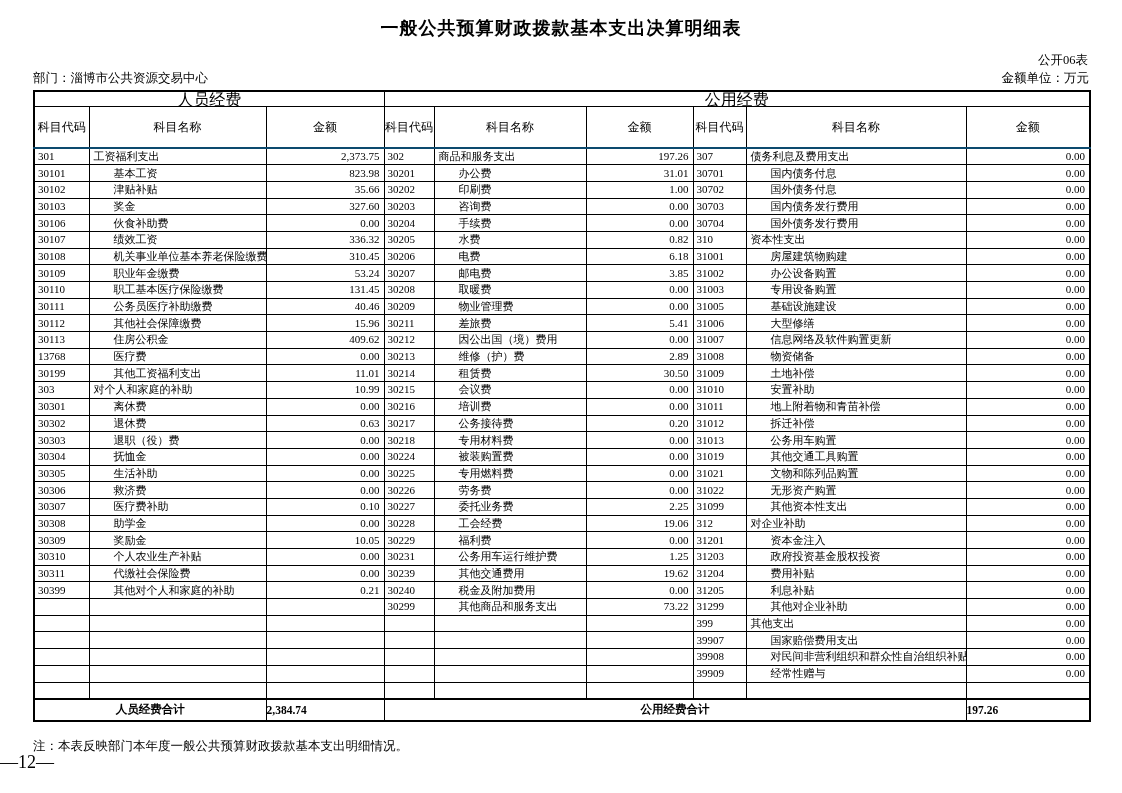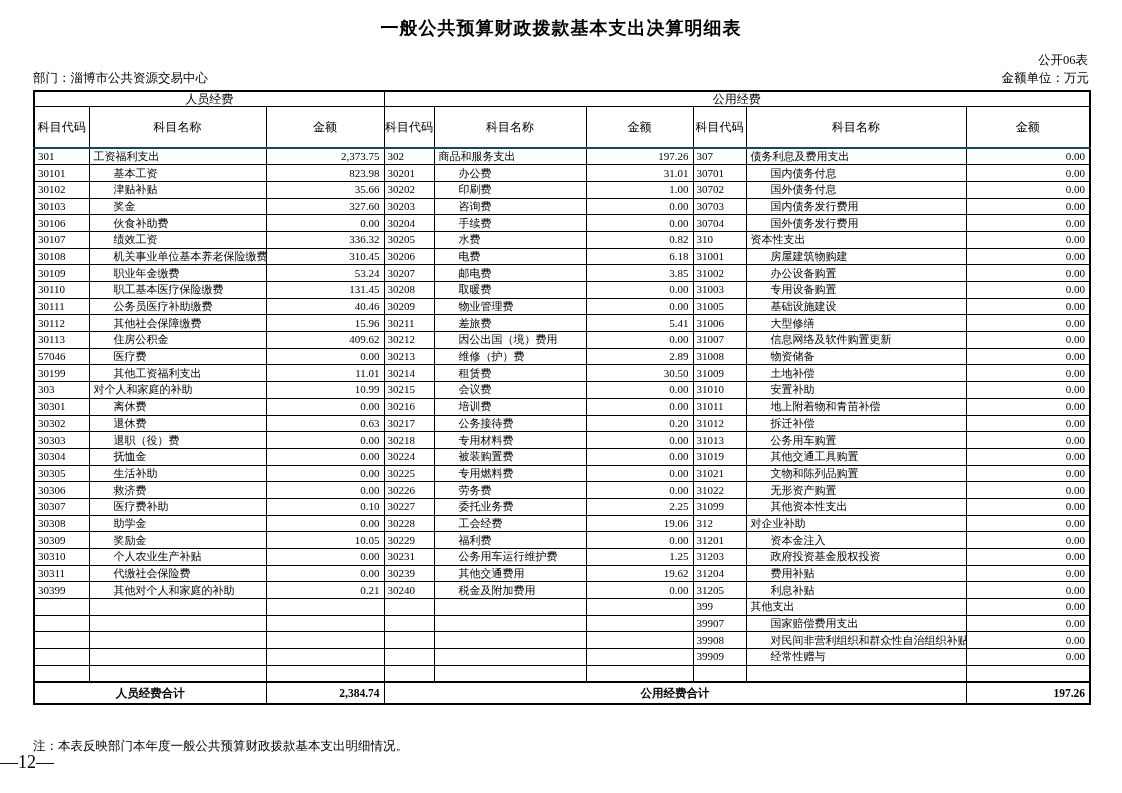--- a/index.html
+++ b/index.html
@@ -19,33 +19,33 @@
   }
   table.main{
     position:absolute;top:90px;left:33px;width:1056px;
     border-collapse:collapse;table-layout:fixed;
     border:2px solid #000;
   }
   th,td{
     border:1px solid #000;padding:0;font-weight:normal;
     overflow:hidden;white-space:nowrap;
   }
-  tr.group-row th{height:14px;font-size:12px;line-height:13px;text-align:center;}
+  tr.group-row th{height:14px;font-size:16px;line-height:13px;text-align:center;}
   tr.head-row th{height:40px;font-size:12px;text-align:center;vertical-align:middle;border-bottom:2px solid #0c4a6e;}
   tbody tr{height:16.7px;}
   tbody td{font-size:11px;line-height:13px;vertical-align:middle;}
   td.code{text-align:left;padding-left:3px;}
   td.name{text-align:left;padding-left:4px;}
   td.name.indent{padding-left:24px;}
   td.amt{text-align:right;padding-right:4px;}
   tr.total-row td{
     height:20px;font-size:11.5px;border-top:2px solid #000;vertical-align:middle;font-weight:bold;
   }
   .total-label{text-align:center;}
-  .total-amt{text-align:right;padding-right:4px;font-size:11.5px;}
+  .total-amt{padding-right:4px;font-size:11.5px;}
   .note{position:absolute;top:738px;left:33px;font-size:12.5px;}
   .pageno{position:absolute;top:743px;left:0;width:100%;text-align:left;font-size:18px;margin-top:9px;}
 </style>
 </head>
 <body>
 
 <div class="title">一般公共预算财政拨款基本支出决算明细表</div>
 <div class="table-code">公开06表</div>
 <div class="meta">
   <span>部门：淄博市公共资源交易中心</span>
@@ -208,21 +208,21 @@
         <td class="name indent">住房公积金</td>
         <td class="amt">409.62</td>
         <td class="code">30212</td>
         <td class="name indent">因公出国（境）费用</td>
         <td class="amt">0.00</td>
         <td class="code">31007</td>
         <td class="name indent">信息网络及软件购置更新</td>
         <td class="amt">0.00</td>
       </tr>
       <tr>
-        <td class="code">57046</td>
+        <td class="code">13768</td>
         <td class="name indent">医疗费</td>
         <td class="amt">0.00</td>
         <td class="code">30213</td>
         <td class="name indent">维修（护）费</td>
         <td class="amt">2.89</td>
         <td class="code">31008</td>
         <td class="name indent">物资储备</td>
         <td class="amt">0.00</td>
       </tr>
       <tr>
@@ -370,20 +370,31 @@
       </tr>
       <tr>
         <td class="code">30399</td>
         <td class="name indent">其他对个人和家庭的补助</td>
         <td class="amt">0.21</td>
         <td class="code">30240</td>
         <td class="name indent">税金及附加费用</td>
         <td class="amt">0.00</td>
         <td class="code">31205</td>
         <td class="name indent">利息补贴</td>
+        <td class="amt">0.00</td>
+      </tr>
+      <tr>
+        <td class="code"></td>
+        <td class="name"></td>
+        <td class="amt"></td>
+        <td class="code">30299</td>
+        <td class="name indent">其他商品和服务支出</td>
+        <td class="amt">73.22</td>
+        <td class="code">31299</td>
+        <td class="name indent">其他对企业补助</td>
         <td class="amt">0.00</td>
       </tr>
       <tr>
         <td class="code"></td>
         <td class="name"></td>
         <td class="amt"></td>
         <td class="code"></td>
         <td class="name"></td>
         <td class="amt"></td>
         <td class="code">399</td>

